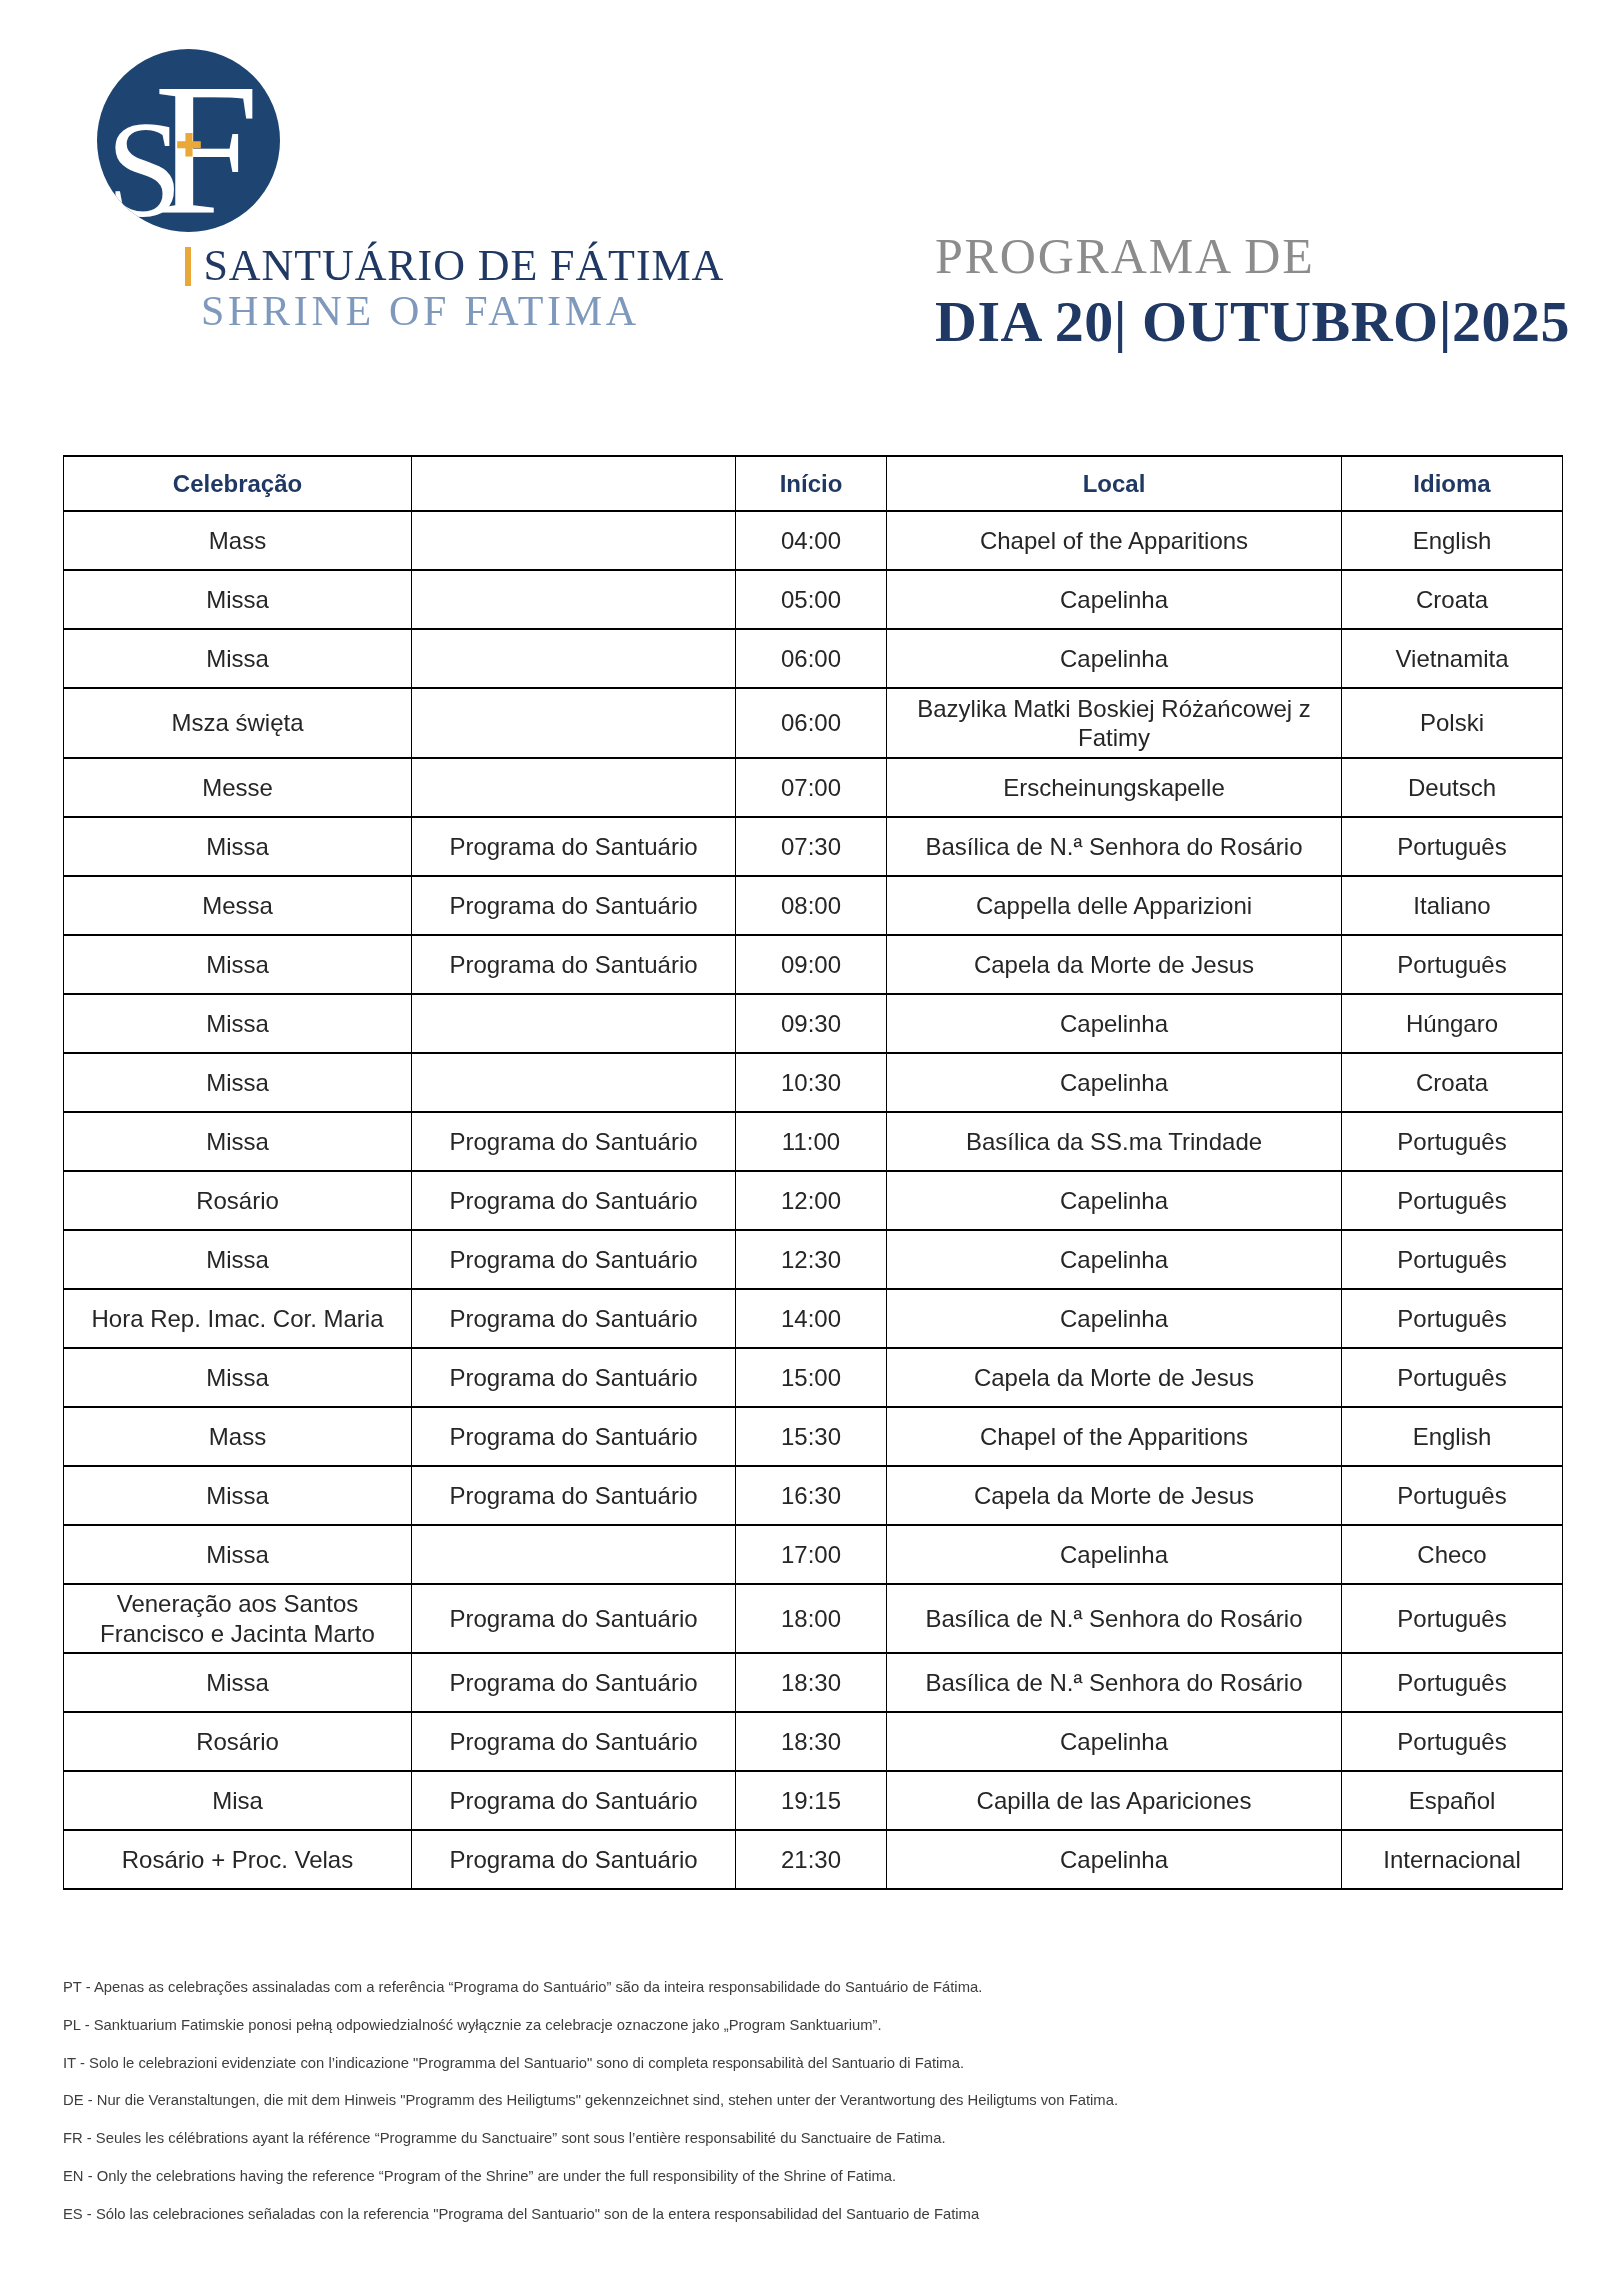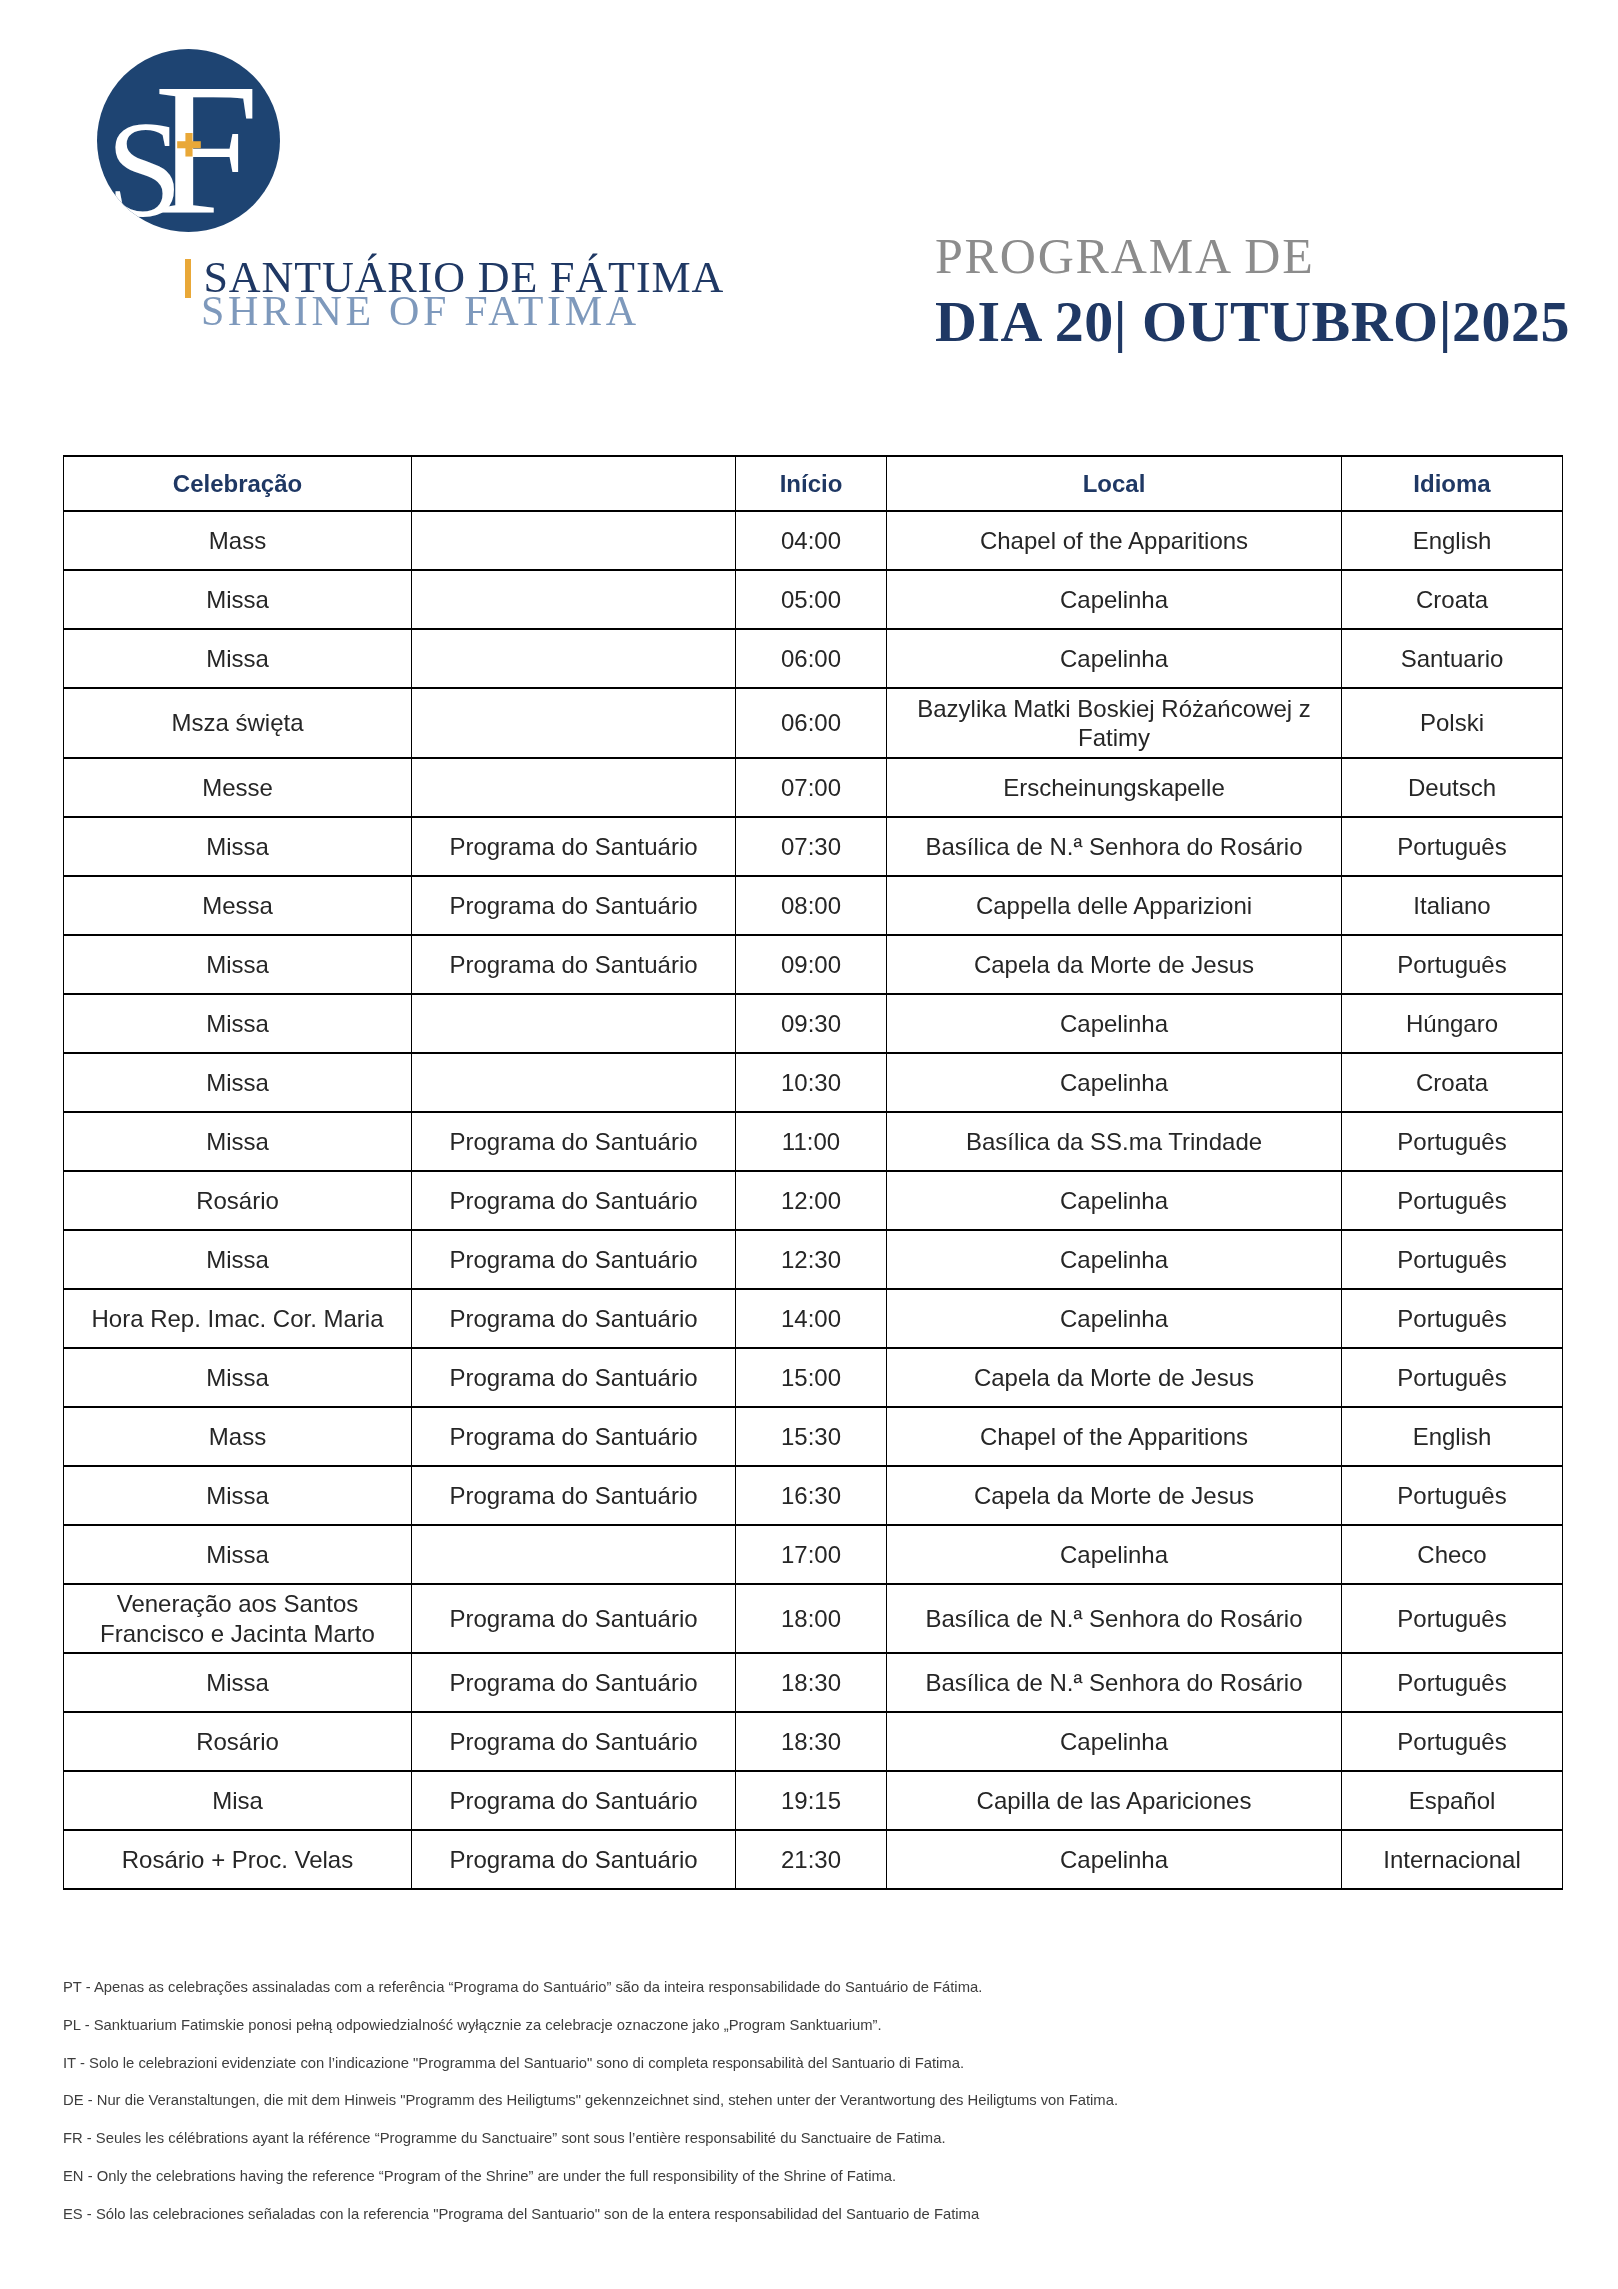--- a/index.html
+++ b/index.html
@@ -60,21 +60,21 @@
     line-height: 1;
     left: 79px;
     top: 81px;
     font-weight: bold;
   }
 
   
   .wordmark-line1 {
     position: absolute;
     left: 185px;
-    top: 256px;
+    top: 244px;
     display: flex;
     align-items: center;
   }
   .gold-bar {
     display: inline-block;
     width: 5.5px;
     height: 39px;
     background: var(--gold);
     margin-right: 13px;
     margin-top: 1.8px;
@@ -230,21 +230,21 @@
           <td></td>
           <td>05:00</td>
           <td>Capelinha</td>
           <td>Croata</td>
         </tr>
         <tr>
           <td>Missa</td>
           <td></td>
           <td>06:00</td>
           <td>Capelinha</td>
-          <td>Santuario</td>
+          <td>Vietnamita</td>
         </tr>
         <tr>
           <td>Msza święta</td>
           <td></td>
           <td>06:00</td>
           <td>Bazylika Matki Boskiej Różańcowej z Fatimy</td>
           <td>Polski</td>
         </tr>
         <tr>
           <td>Messe</td>

